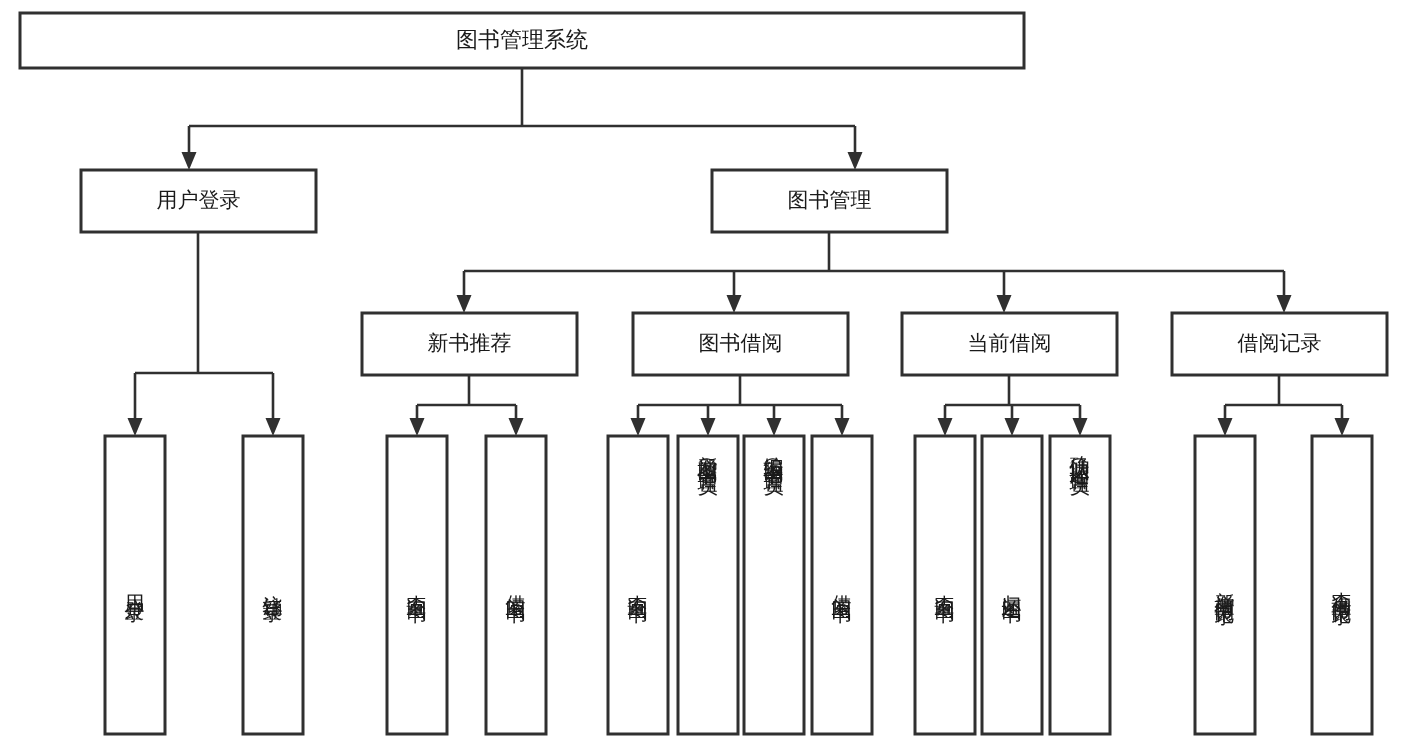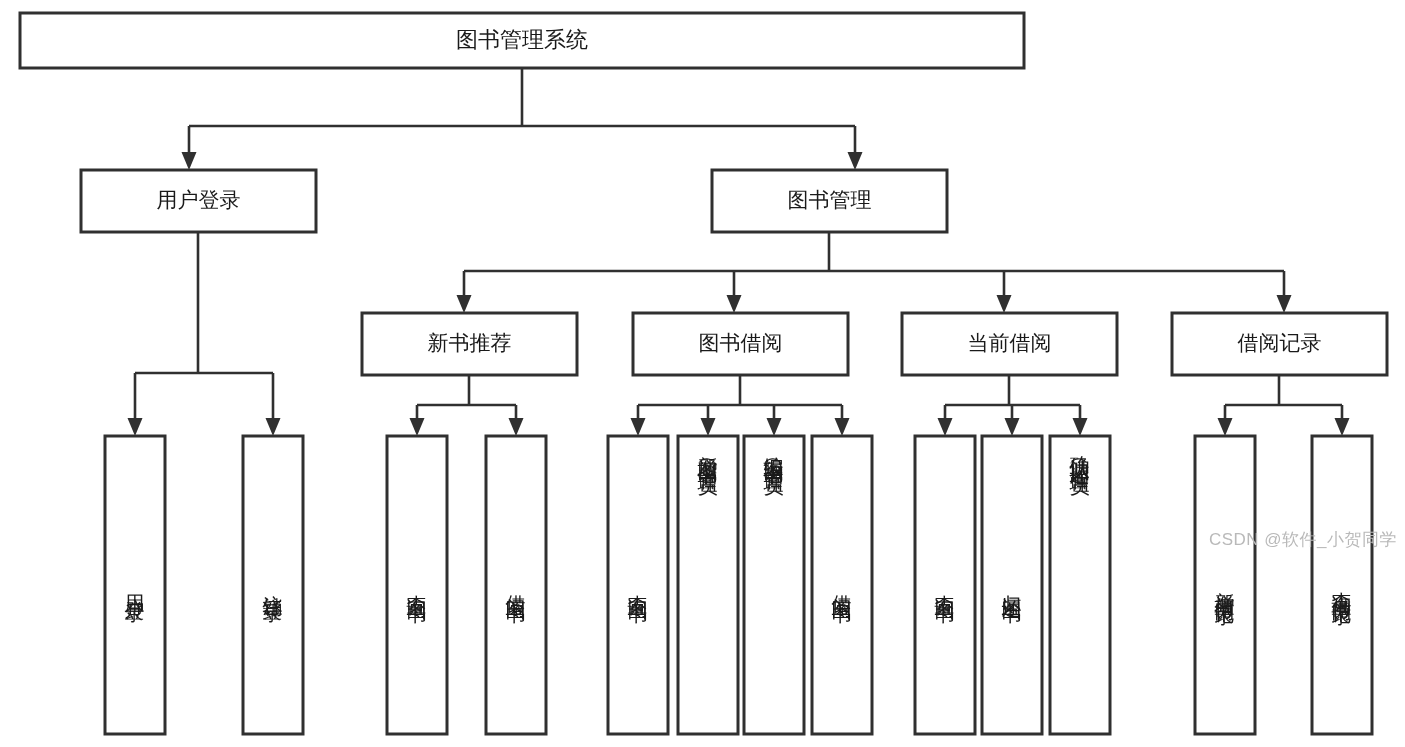--- a/index.html
+++ b/index.html
@@ -248,14 +248,13 @@
   <div class="vlabel-wrap" style="left:1050px; top:440px; width:60px; height:294px; align-items:flex-start;">
     <span class="vlabel">确认归还（管理员）</span>
   </div>
   <div class="vlabel-wrap" style="left:1195px; top:436px; width:60px; height:298px;">
     <span class="vlabel">新增借阅记录</span>
   </div>
   <div class="vlabel-wrap" style="left:1312px; top:436px; width:60px; height:298px;">
     <span class="vlabel">查询借阅记录</span>
   </div>
 
-  <div class="watermark">CSDN @软件_小贺同学</div>
 </div>
 
 </body></html>

